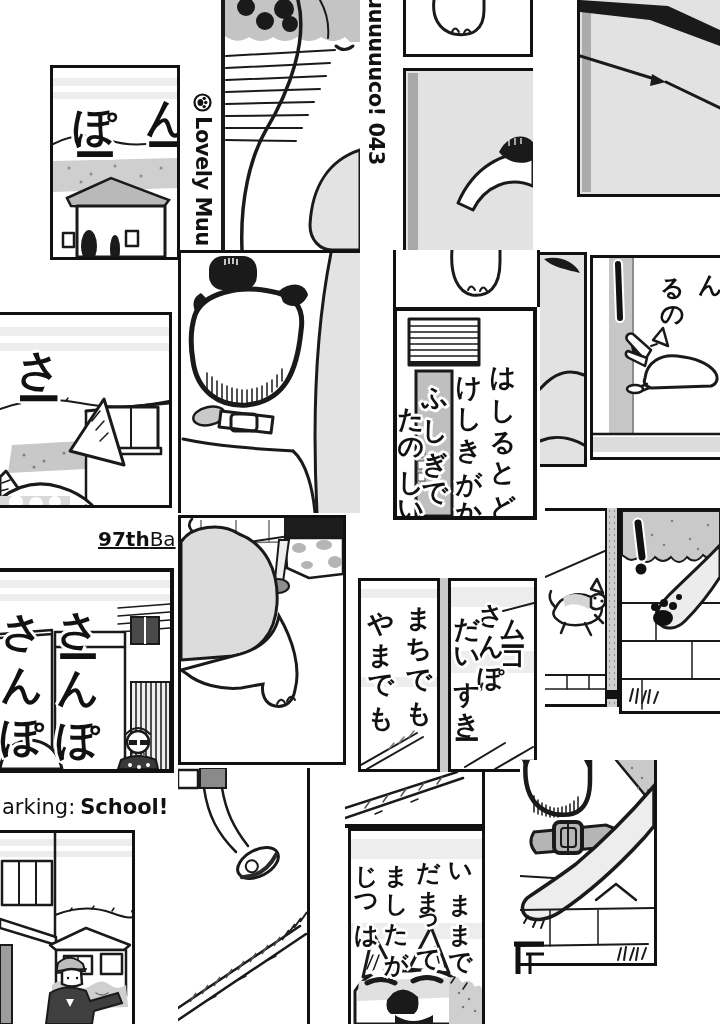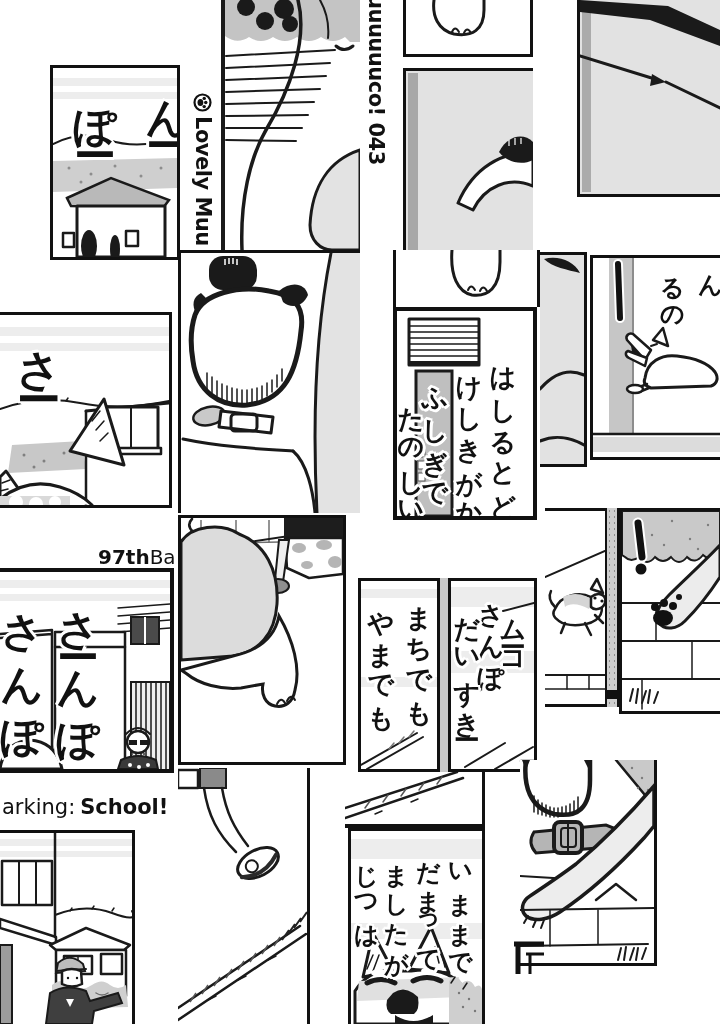--- a/index.html
+++ b/index.html
@@ -86,21 +86,21 @@
       <path d="M0,184 Q28,162 60,172 Q80,178 92,190" class="fw"></path>
       <rect x="0" y="181" width="70" height="9" fill="#d9d9d9"></rect>
       <circle cx="16" cy="187" r="7" fill="#fff"></circle>
         <circle cx="36" cy="189" r="7" fill="#fff"></circle>
       <circle cx="55" cy="187" r="6" fill="#fff"></circle>
       <path d="M2,168 l8,-3 M0,176 l8,-2" class="s1"></path>
     </svg>
     <div class="vt sfx-lg halo" style="left:16px;top:5px;">さー</div>
   </div>
 
-  <div class="chapter-frag" style="left:98px;top:545px;">
+  <div class="chapter-frag" style="left:98px;top:527px;text-decoration:underline;">
     <span class="w800">97th</span><span class="w500">Ba</span>
   </div>
 
   <div class="tile" style="left:0;top:568px;width:174px;height:205px;border:4px solid #111;border-left:none;">
     <svg viewBox="0 0 170 197">
       <rect x="0" y="8" width="170" height="8" class="band"></rect>
       <rect x="0" y="22" width="170" height="7" class="band"></rect>
       <path d="M0,62 L52,58 L52,197 M52,62 L0,66" class="s25"></path>
       <rect x="55" y="60" width="70" height="15" class="fw2"></rect>
       <path d="M55,75 L55,197 M125,75 L125,197" class="s25"></path>

